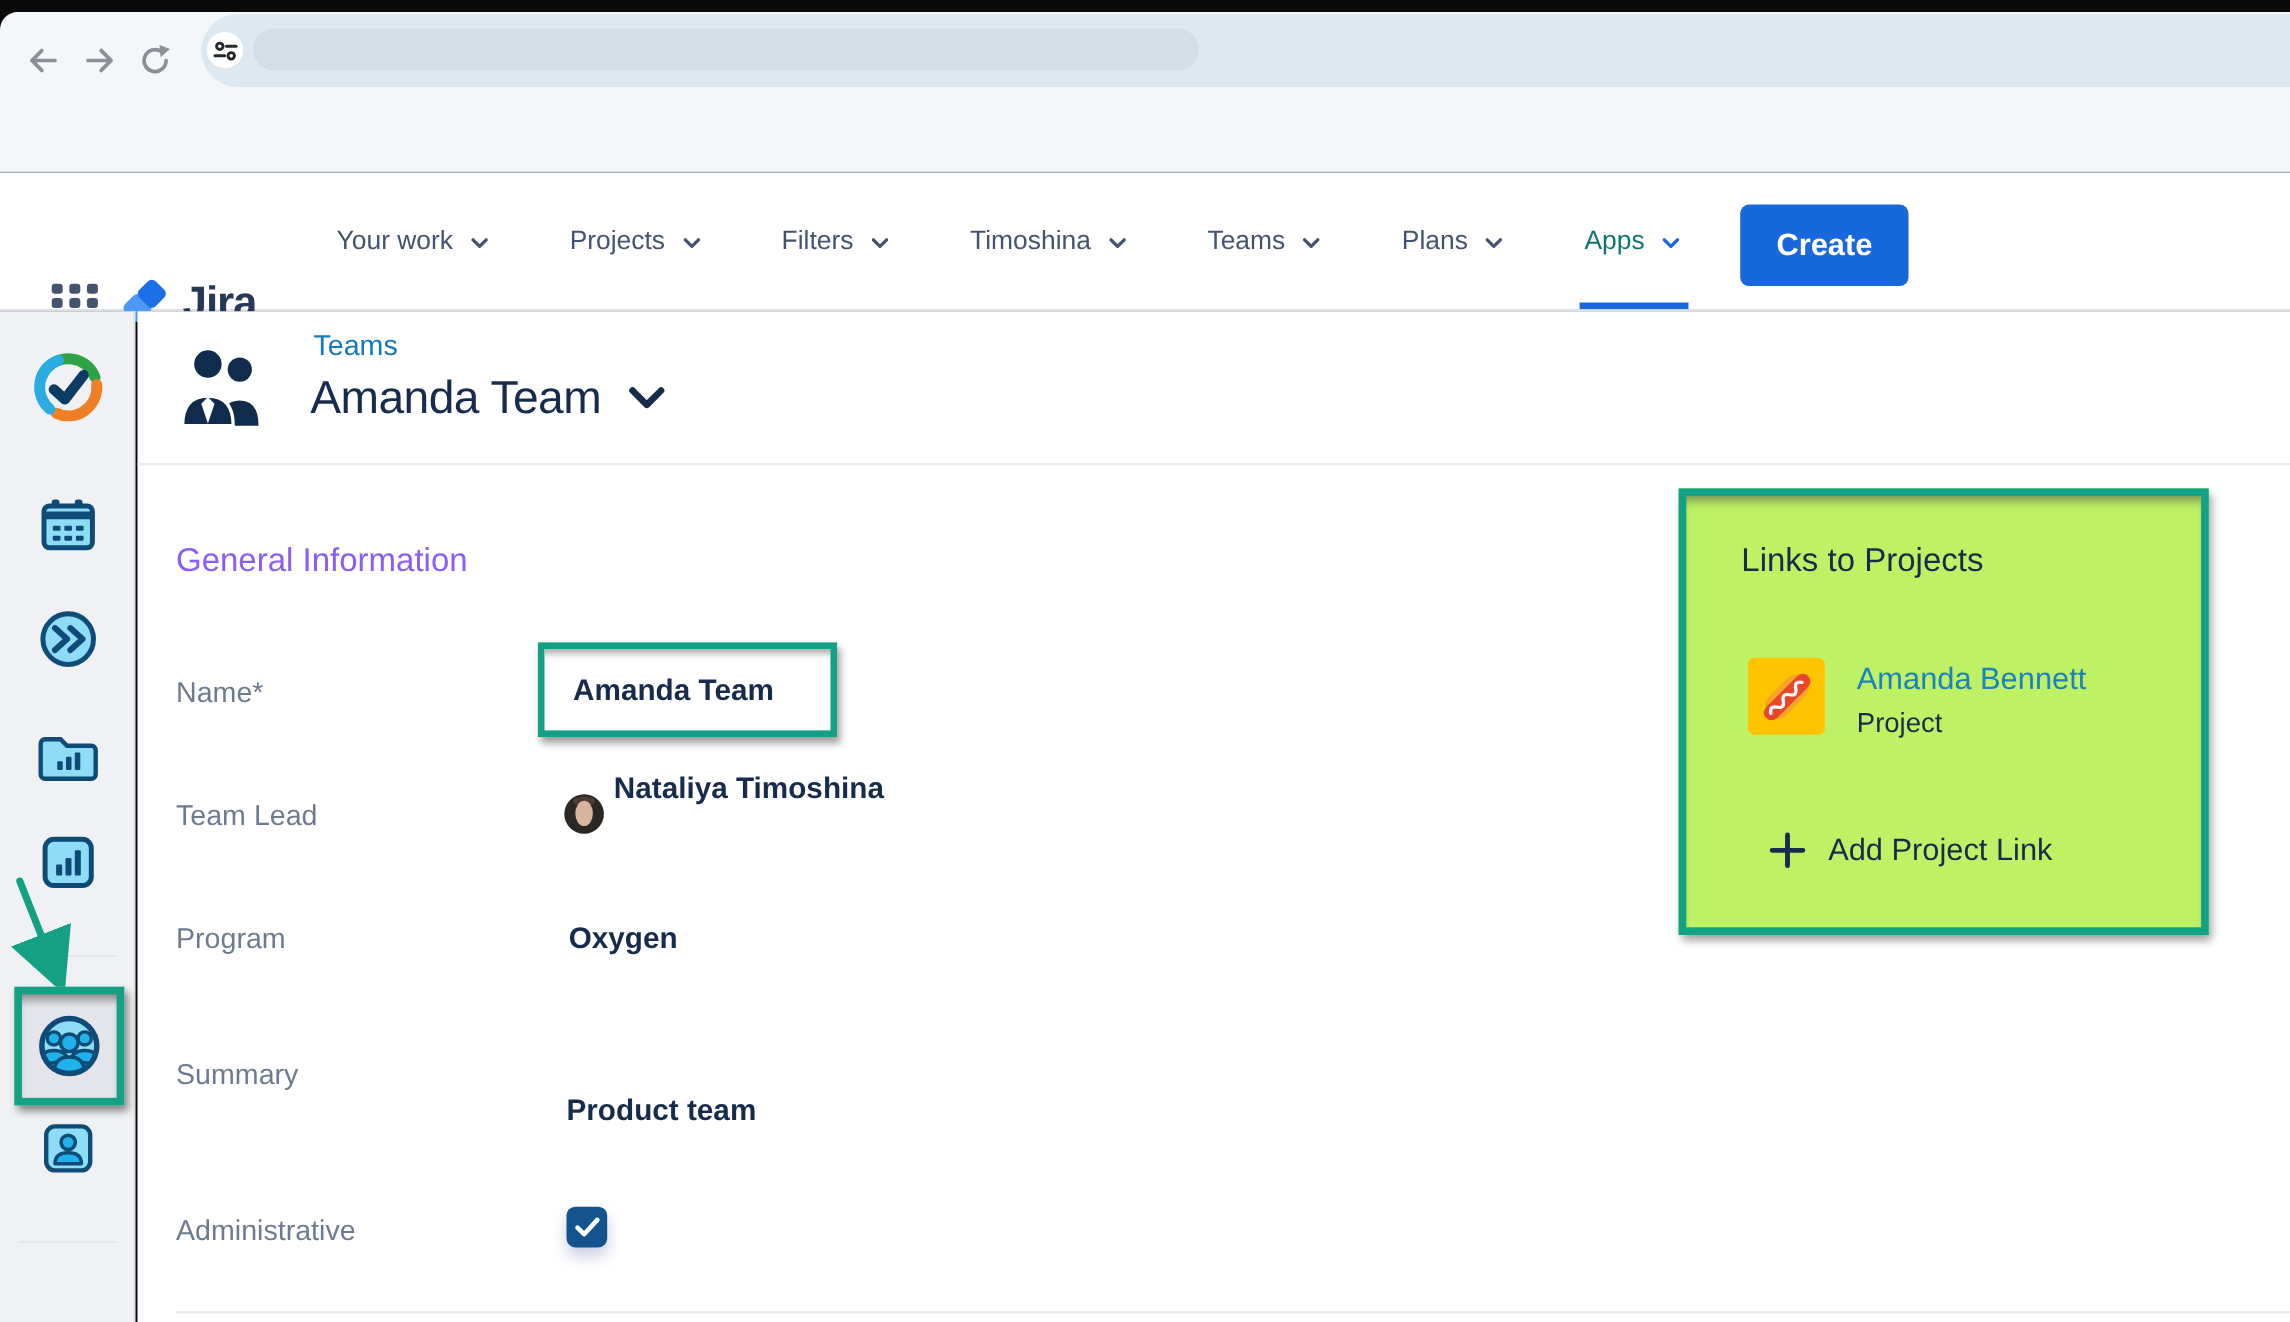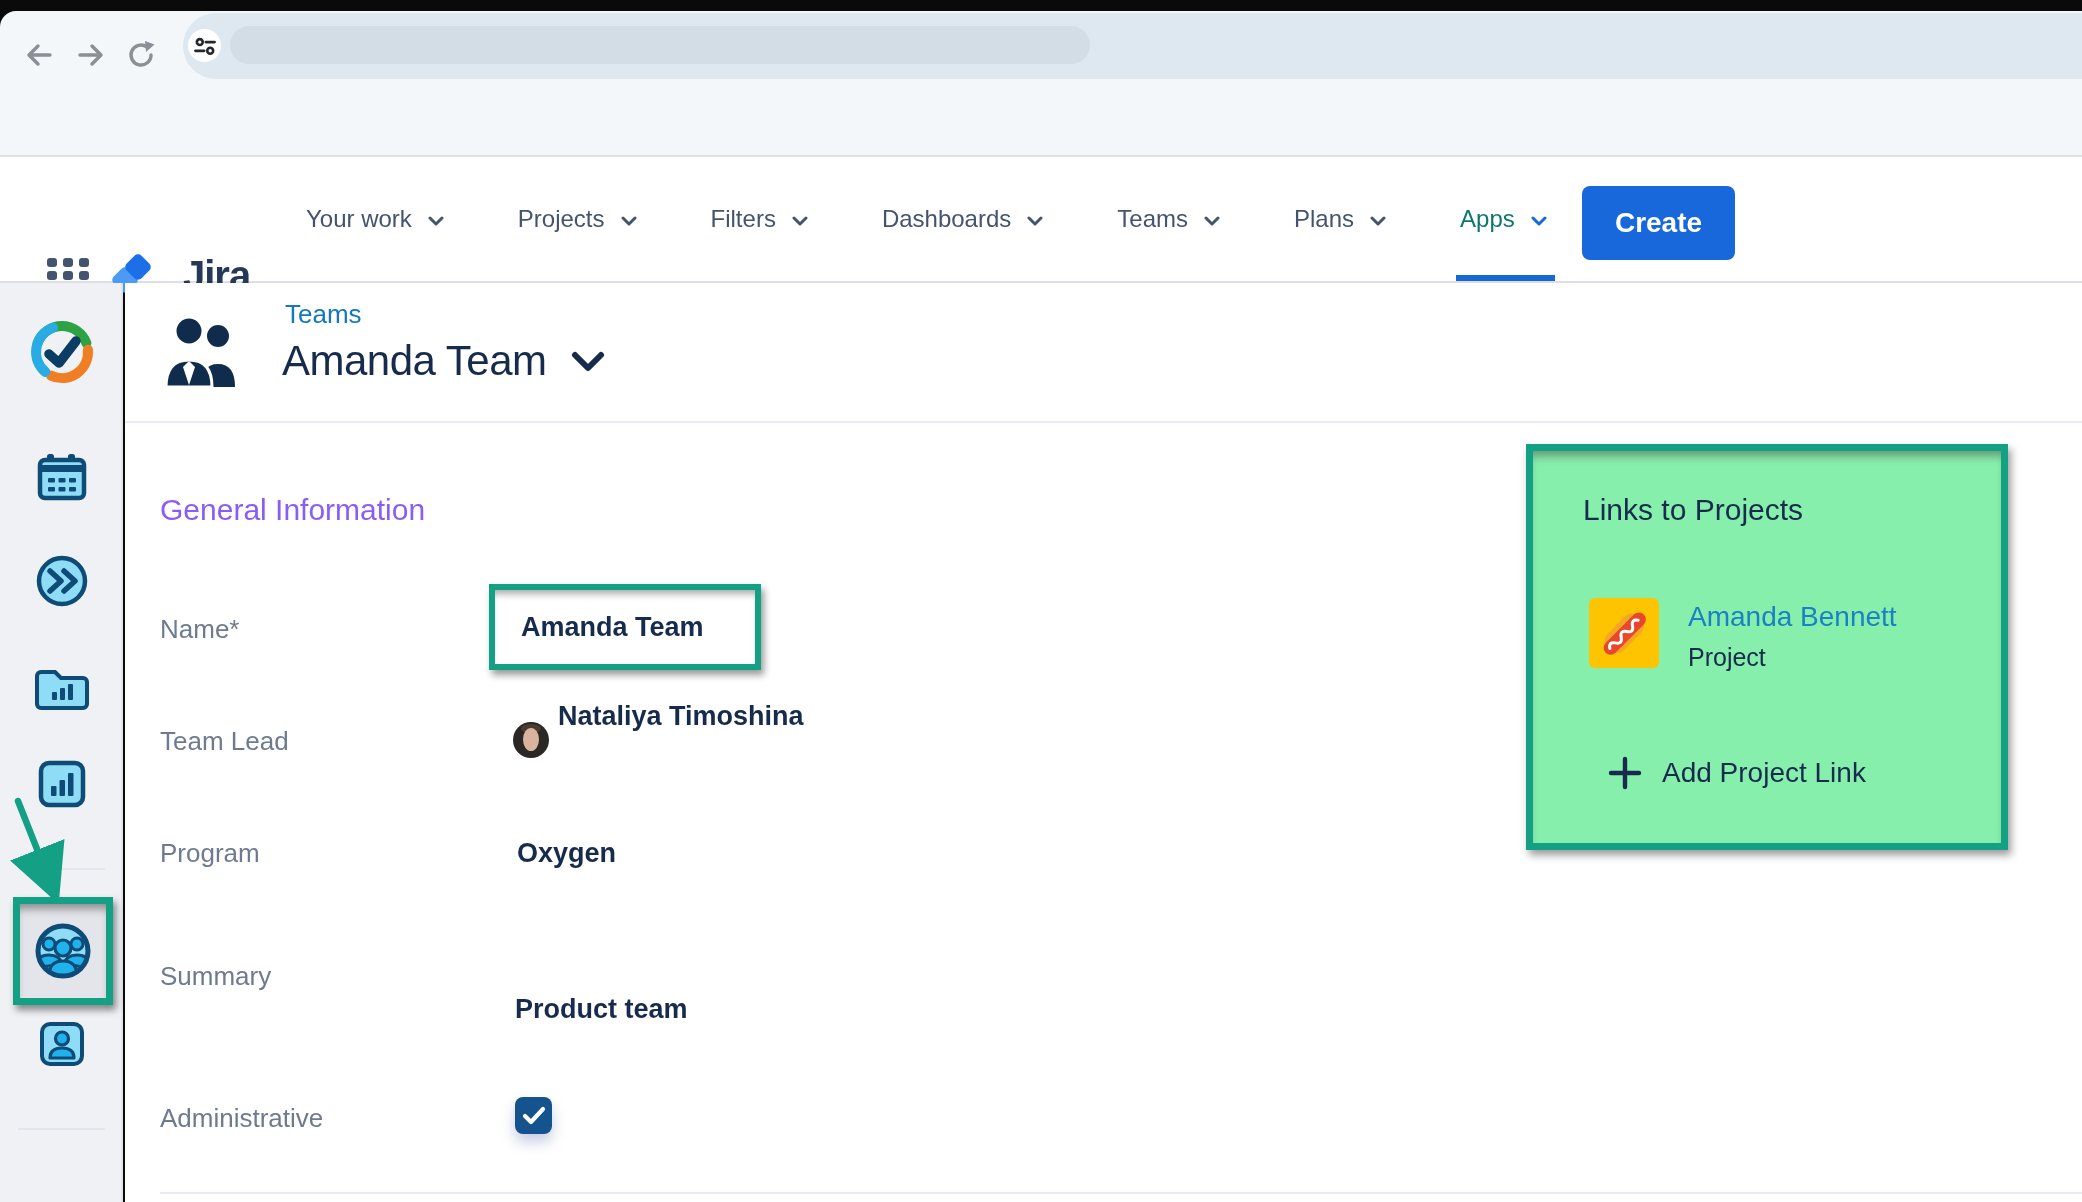--- a/index.html
+++ b/index.html
@@ -22,21 +22,21 @@
   #url-hl { display:inline-block; border:5px solid #14a085; padding:0 5px; margin:0 -3px;
             line-height:44px; box-shadow:3px 4px 5px rgba(0,0,0,0.4); }
 
   
   #topnav { position:absolute; left:0; top:157px; width:2082px; height:126px; background:#ffffff;
             border-bottom:2px solid #dce0e6; }
   #grid-icon { position:absolute; left:47px; top:101px; width:42px; height:36px;
                display:grid; grid-template-columns:repeat(3,10px); grid-template-rows:repeat(3,9px); gap:4px 6px; }
   #grid-icon span { background:#44546f; border-radius:3px; }
   #jira-logo { position:absolute; left:108px; top:94px; display:flex; align-items:center; }
-  #jira-word { font-size:40px; font-weight:600; color:#253858; margin-left:27px; letter-spacing:-1px; }
+  #jira-word { font-size:40px; font-weight:600; color:#253858; margin-left:10px; letter-spacing:-1px; }
   #nav-items { position:absolute; left:306px; top:0; height:124px; display:flex; align-items:center; gap:74px; }
   .nav-item { display:flex; align-items:center; gap:16px; font-size:24px; font-weight:500; color:#44546f; cursor:pointer; }
   .nav-item .chev { margin-top:4px; }
   #nav-apps { position:relative; color:#0f766e; height:100%;align-items:center; }
   #nav-apps .apps-underline { position:absolute; left:-4px; right:-8px; bottom:0; height:6px; background:#1868db; }
   #create-btn { position:absolute; left:1582px; top:29px; width:153px; height:74px; background:#1868db;
                 border:none; border-radius:8px; color:#ffffff; font-size:28px; font-weight:600;
                 font-family:inherit; cursor:pointer; }
 
   
@@ -84,21 +84,21 @@
   #v-lead { left:433px; top:418px; }
   #v-prog { left:392px; top:555px; }
   #v-summ { left:390px; top:711px; }
   #admin-check { position:absolute; left:390px; top:814px; width:37px; height:37px; border-radius:8px;
                  background:#14538e; display:flex; align-items:center; justify-content:center;
                  box-shadow:0 8px 14px rgba(120,130,190,0.4); cursor:pointer; }
   #bottom-div { position:absolute; left:35px; top:909px; width:1922px; height:2px; background:#e8eaf1; }
 
   
   #links-annot { position:absolute; left:1401px; top:161px; width:482px; height:406px; border:7px solid #14a085;
-                 background:#86efac; box-shadow:3px 5px 8px rgba(0,0,0,0.4), inset 0 9px 8px -4px rgba(70,70,70,0.5); }
+                 background:#bef264; box-shadow:3px 5px 8px rgba(0,0,0,0.4), inset 0 9px 8px -4px rgba(70,70,70,0.5); }
   #links-heading { position:absolute; left:50px; top:42px; font-size:30px; font-weight:500; color:#172b4d; }
   #proj-icon { position:absolute; left:56px; top:147px; width:70px; height:70px; border-radius:6px;
                background:#ffc400; overflow:hidden; cursor:pointer; }
   #proj-name { position:absolute; left:155px; top:150px; font-size:28px; font-weight:500; color:#1b80c4; cursor:pointer; }
   #proj-type { position:absolute; left:155px; top:192px; font-size:25px; color:#172b4d; }
   #add-link  { position:absolute; left:75px; top:305px; display:flex; align-items:center; gap:20px; cursor:pointer; }
   #add-link .txt { font-size:28px; font-weight:400; color:#172b4d; }
 
   .chev svg { display:block; }
 </style>
@@ -175,21 +175,21 @@
       </div>
       <div class="nav-item">
         <span>Filters</span>
         <span class="chev">
             <svg width="16" height="10" viewBox="0 0 16 10">
               <polyline points="2,2 8,8 14,2" fill="none" stroke="#44546f" stroke-width="3" stroke-linecap="round" stroke-linejoin="round"></polyline>
             </svg>
           </span>
       </div>
       <div class="nav-item">
-        <span>Dashboards</span>
+        <span>Timoshina</span>
         <span class="chev">
             <svg width="16" height="10" viewBox="0 0 16 10">
               <polyline points="2,2 8,8 14,2" fill="none" stroke="#44546f" stroke-width="3" stroke-linecap="round" stroke-linejoin="round"></polyline>
             </svg>
           </span>
       </div>
       <div class="nav-item">
         <span>Teams</span>
         <span class="chev">
             <svg width="16" height="10" viewBox="0 0 16 10">

